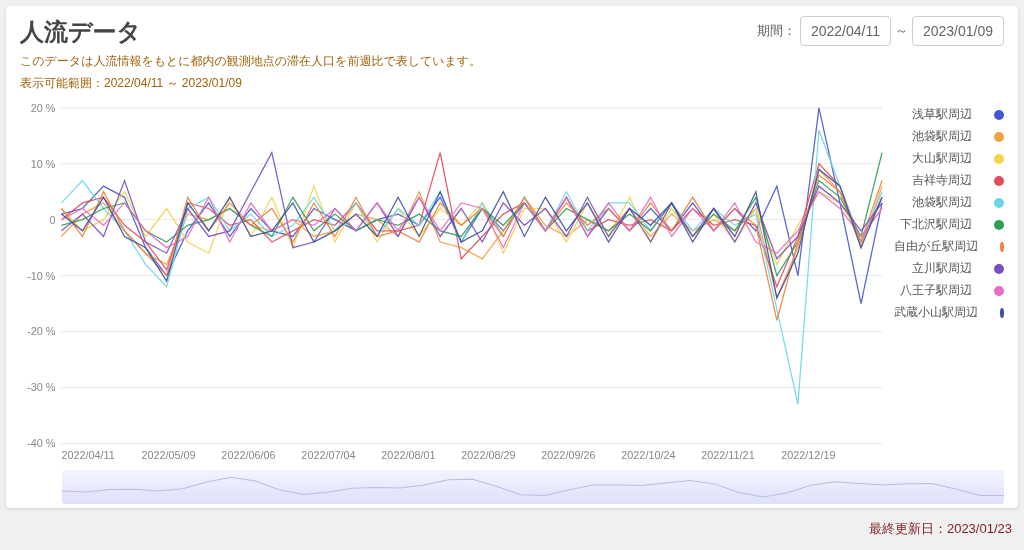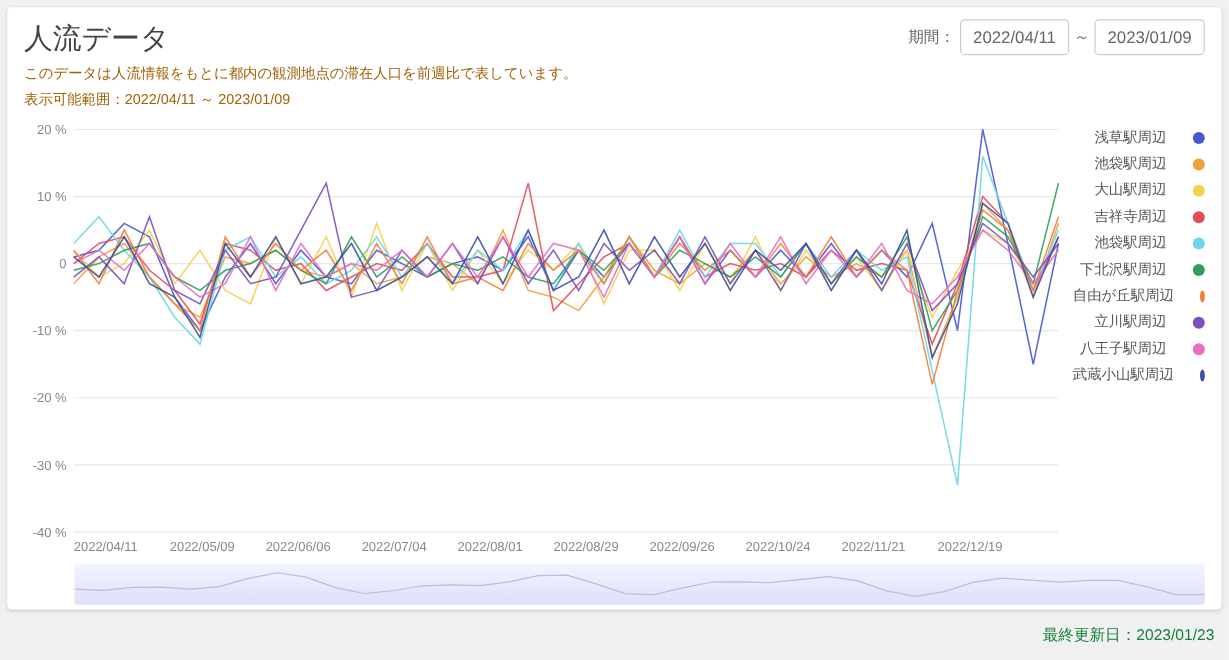--- a/index.html
+++ b/index.html
@@ -1,34 +1,34 @@
 <!DOCTYPE html>
 <html><head>
 <meta charset="utf-8">
 <style>
   body{margin:0;font-family:"Hiragino Sans","Meiryo",sans-serif;background:#f0f0f0;color:#555}
   .card{background:#fff;border-radius:4px;margin:6px;padding:10px 14px 4px 14px;box-shadow:0 1px 3px rgba(0,0,0,.15)}
   .head{display:flex;justify-content:space-between;align-items:flex-start}
-  .title{font-size:24px;font-weight:400;color:#444;margin:0}
+  .title{font-size:24px;font-weight:700;color:#444;margin:0}
   .sub{font-size:12px;color:#a16207;margin:4px 0 0 0;line-height:1.5}
   .period{display:flex;align-items:center;gap:4px;font-size:13px;color:#666}
   .dbox{border:1px solid #ccc;border-radius:4px;padding:6px 10px;font-size:14px;color:#666;background:#fff;cursor:pointer}
   .plot-wrap{display:flex;margin-top:8px}
   .plot{position:relative;flex:1;height:370px}
   .plot svg{position:absolute;inset:0}
   .ylab{font-size:11px;fill:#888}
   .xlab{font-size:11px;fill:#888}
   .grid{stroke:#e8e8e8;stroke-width:1}
   .legend{width:110px;padding:6px 0 0 6px}
   .lg{display:flex;align-items:center;justify-content:flex-end;gap:22px;font-size:12px;color:#555;margin-bottom:5px;white-space:nowrap}
   .dot{width:10px;height:10px;border-radius:50%}
   .brush{height:34px;margin:0 0 0 42px;position:relative}
   .brush-in{position:absolute;inset:0;background:linear-gradient(#eef0ff,#cfd4f7);border-radius:3px;opacity:.7;overflow:hidden}
   .brush-line{stroke:#9aa2d8;stroke-width:1;fill:none}
-  .footer{text-align:right;font-size:13px;color:#15803d;padding:6px 12px 6px 0;margin-top:2px}
+  .footer{text-align:right;font-size:13px;color:#7f1d1d;padding:6px 12px 6px 0;margin-top:2px}
 </style>
 </head>
 <body>
 
 <div class="card">
   <div class="head">
     <div>
       <h1 class="title">人流データ</h1>
       <p class="sub">このデータは人流情報をもとに都内の観測地点の滞在人口を前週比で表しています。</p>
       <p class="sub">表示可能範囲：2022/04/11 ～ 2023/01/09</p>

